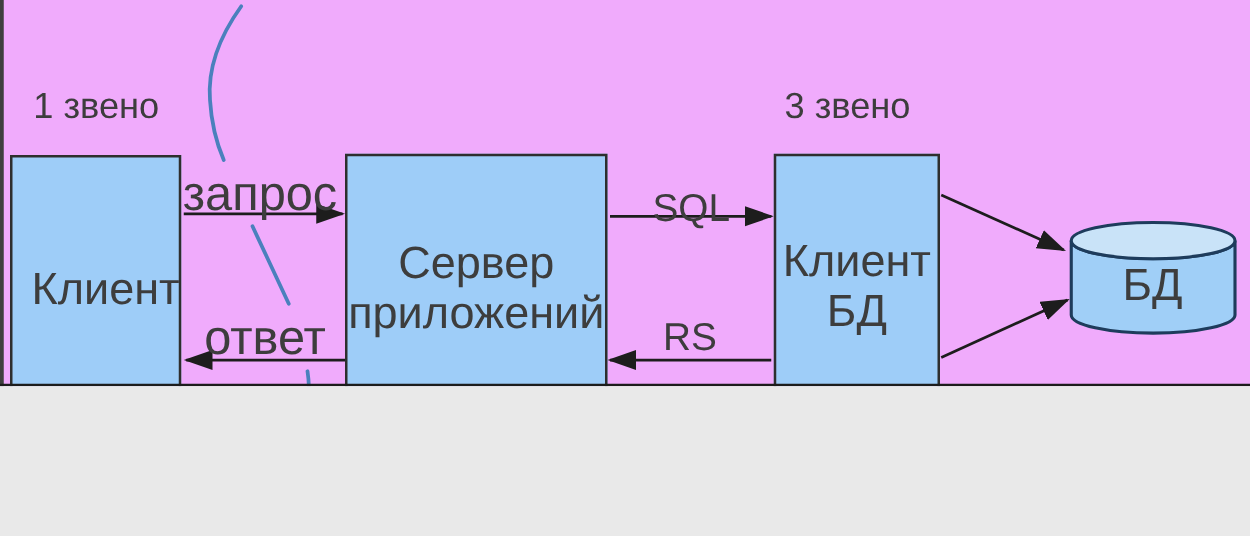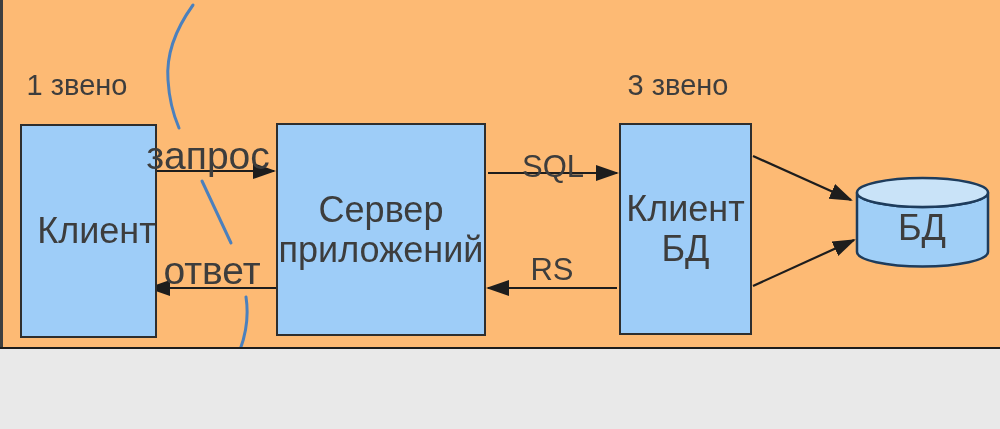--- a/index.html
+++ b/index.html
@@ -1,19 +1,19 @@
 <!DOCTYPE html>
 <html><head>
 <meta charset="utf-8">
 <style>
   html,body{margin:0;padding:0;background:#e9e9e9;}
   #stage{
     position:relative;
-    width:1000px;height:349px;
-    background:#fdba74;
+    width:1000px;height:309px;
+    background:#f0abfc;
     overflow:hidden;
     font-family:"Liberation Sans", sans-serif;
     color:#3d3d3d;
   }
   .frame-left{position:absolute;left:0;top:0;width:3px;height:429px;background:#3f3f3f;}
   .frame-bottom{position:absolute;left:0;bottom:0;width:1000px;height:2px;background:#1c1c1c;}
 
   .tier-label{
     position:absolute;top:70px;
     font-size:29px;line-height:30px;
@@ -23,21 +23,21 @@
   .box{
     position:absolute;
     background:#9ecdf8;
     border:2px solid #2e2e2e;
     display:flex;align-items:center;justify-content:center;
     text-align:center;
     font-size:36px;line-height:40px;
     color:#3d3d3d;
     box-sizing:border-box;
   }
-  #box-client{left:20px;top:124px;width:137px;height:214px;padding-left:16px;}
+  #box-client{left:8px;top:124px;width:137px;height:214px;padding-left:16px;}
   #box-app{left:276px;top:123px;width:210px;height:213px;padding:0 2px;}
   #box-db{left:619px;top:123px;width:133px;height:212px;}
 
   .arrow-label{
     position:absolute;
     font-size:39px;line-height:30px;
     white-space:nowrap;transform:translateX(-50%);
     color:#3d3d3d;
   }
   #lbl-request{left:208px;top:141px;}

